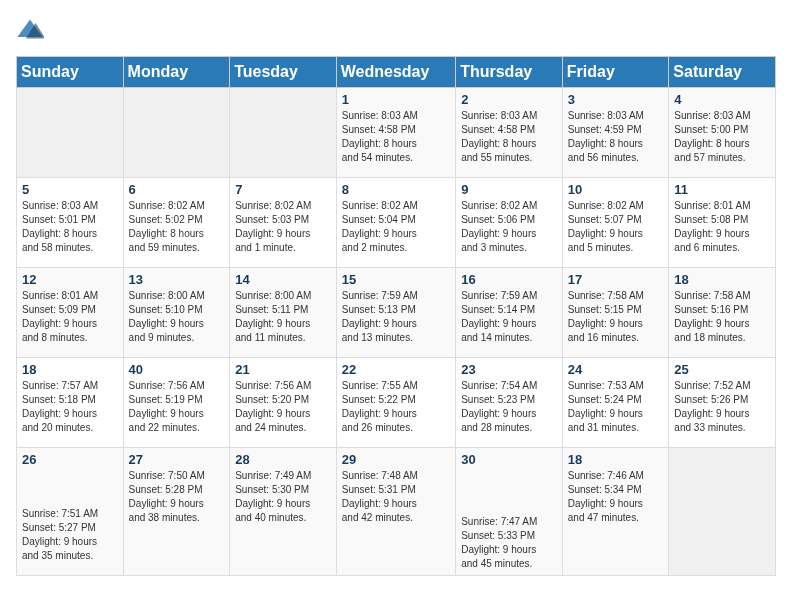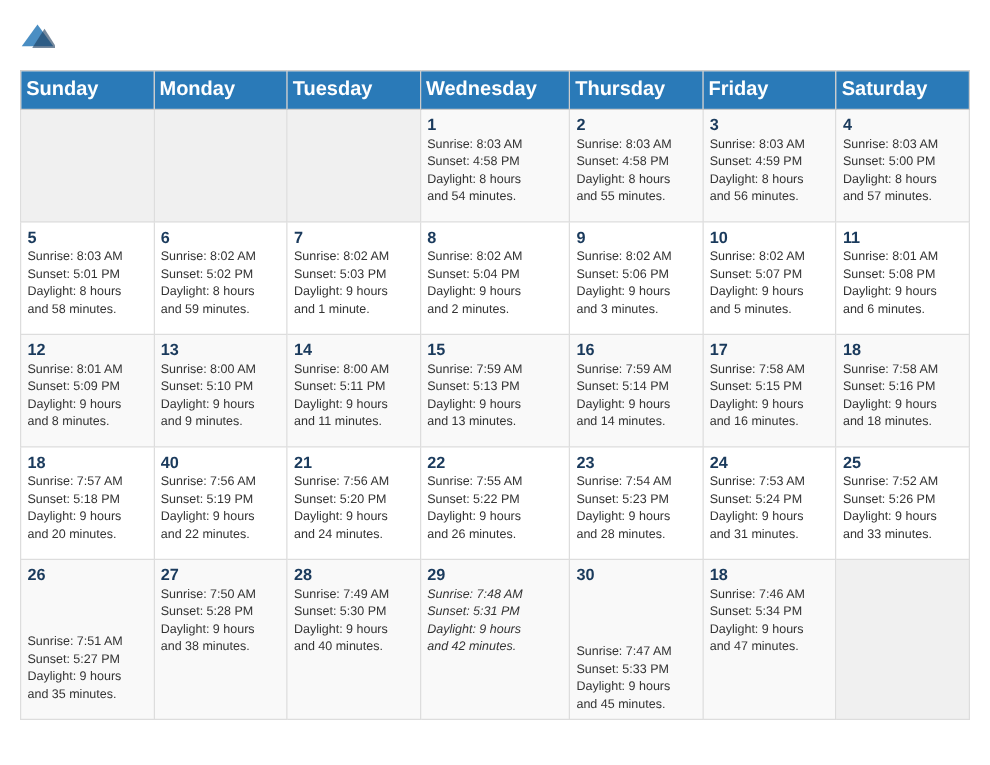--- a/index.html
+++ b/index.html
@@ -330,21 +330,21 @@
         </td>
         <td>
           <span class="day-number">28</span>
           <div class="day-info" style="white-space: pre-line;">Sunrise: 7:49 AM
 Sunset: 5:30 PM
 Daylight: 9 hours
 and 40 minutes.</div>
         </td>
         <td>
           <span class="day-number">29</span>
-          <div class="day-info" style="white-space: pre-line; font-style: italic;">Sunrise: 7:48 AM
+          <div class="day-info" style="white-space: pre-line;">Sunrise: 7:48 AM
 Sunset: 5:31 PM
 Daylight: 9 hours
 and 42 minutes.</div>
         </td>
         <td>
           <span class="day-number">30</span>
           <div class="day-info" style="white-space: pre-line; margin-top: 48px;">Sunrise: 7:47 AM
 Sunset: 5:33 PM
 Daylight: 9 hours
 and 45 minutes.</div>

